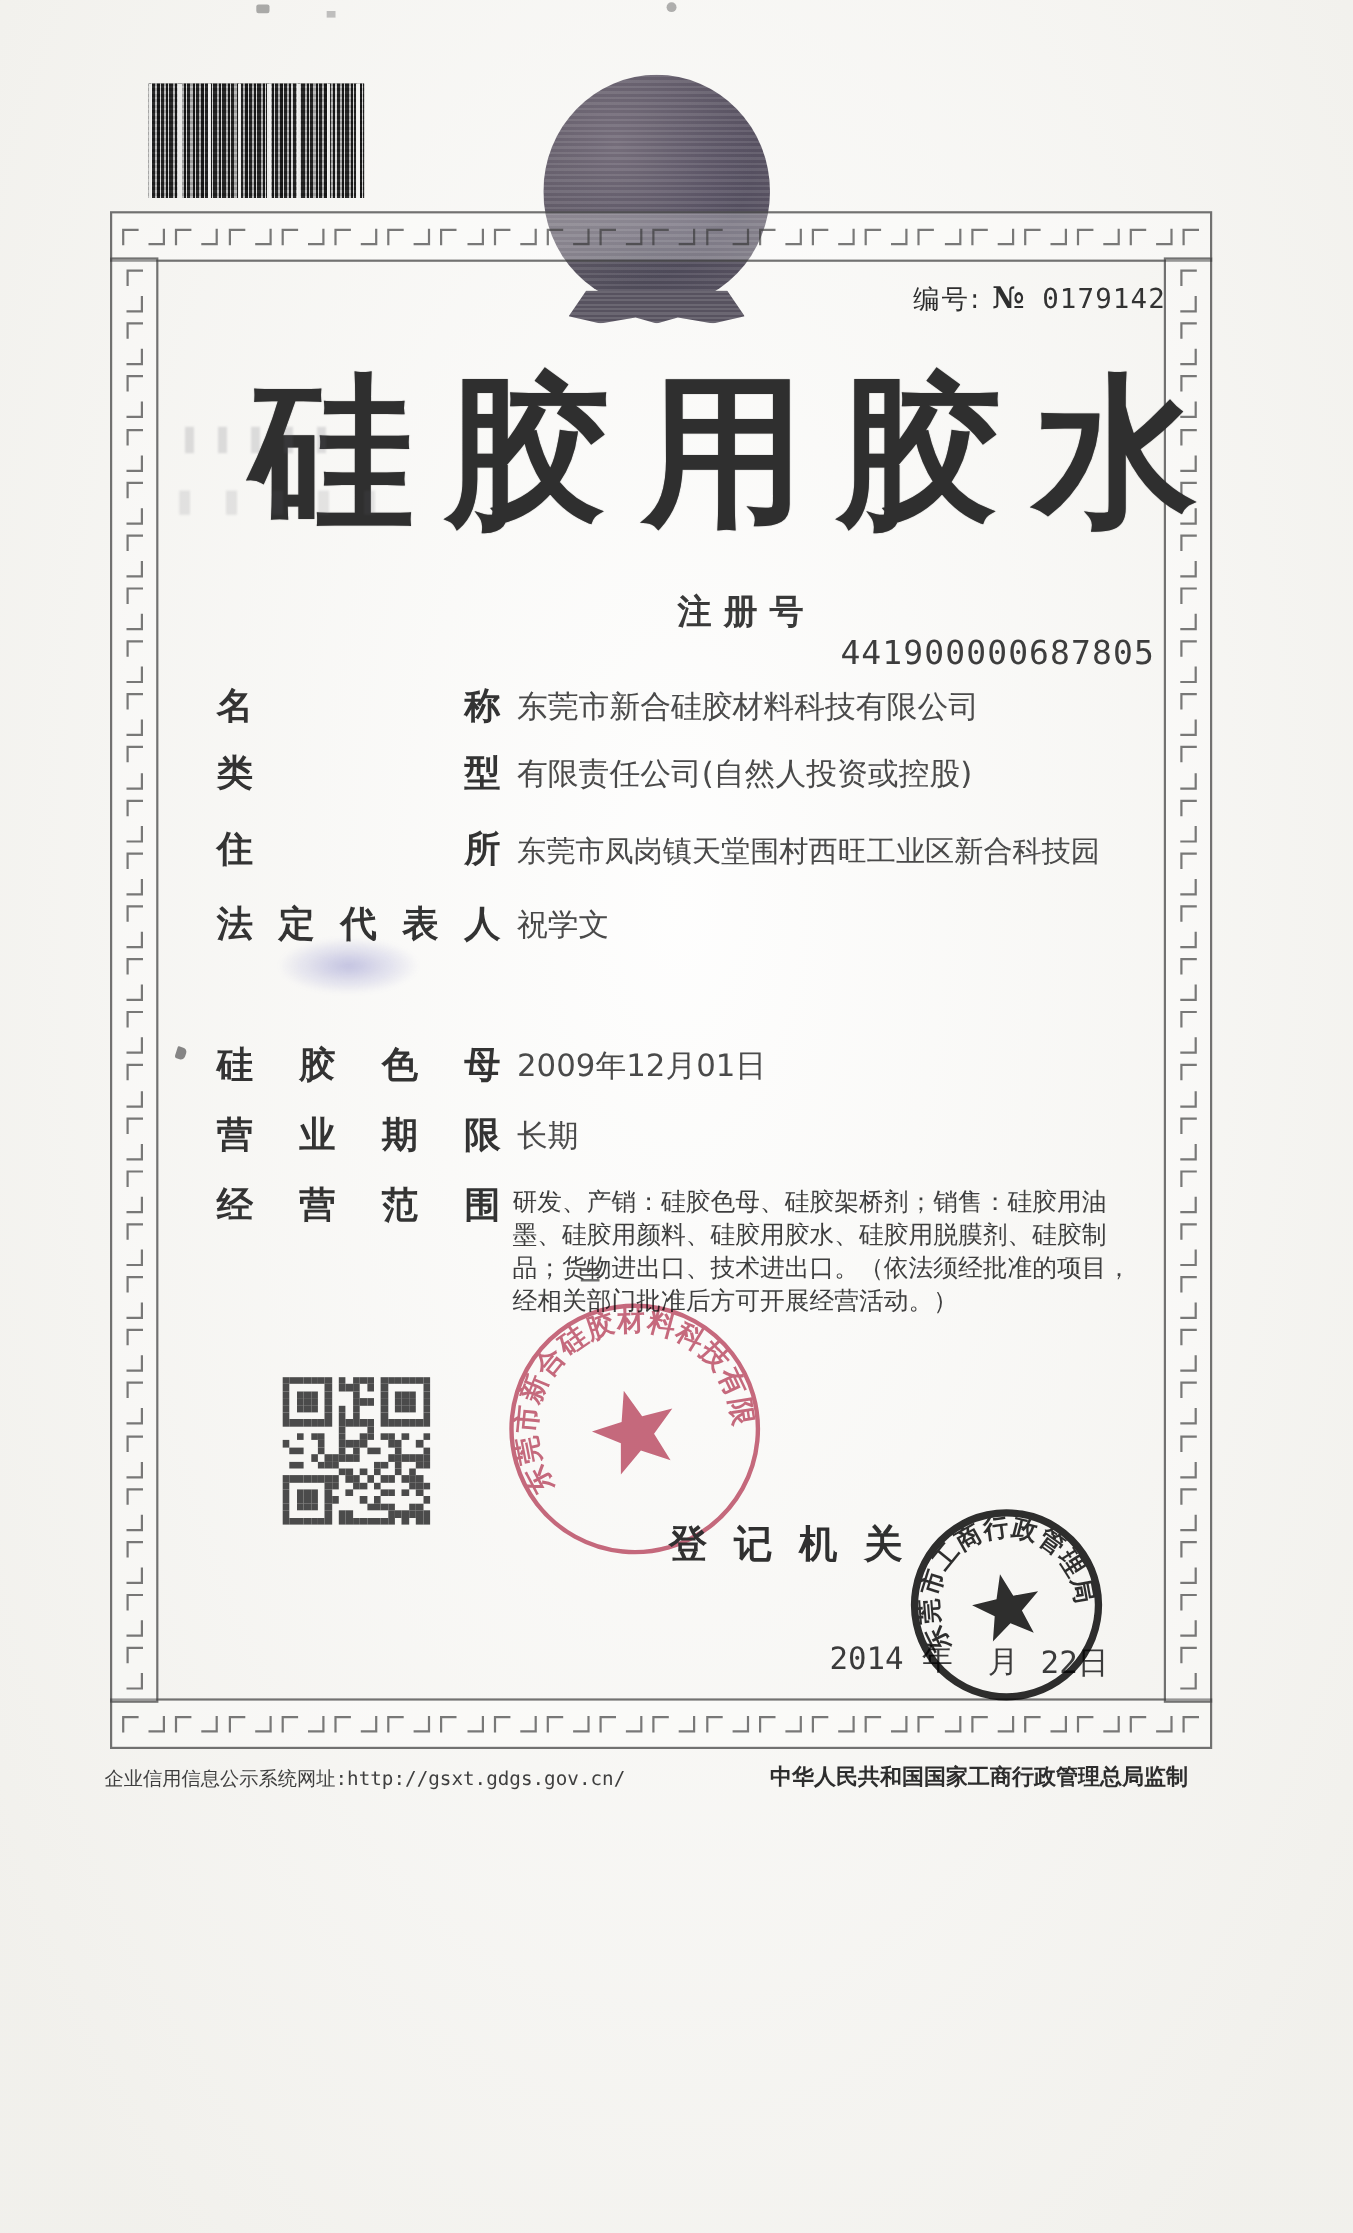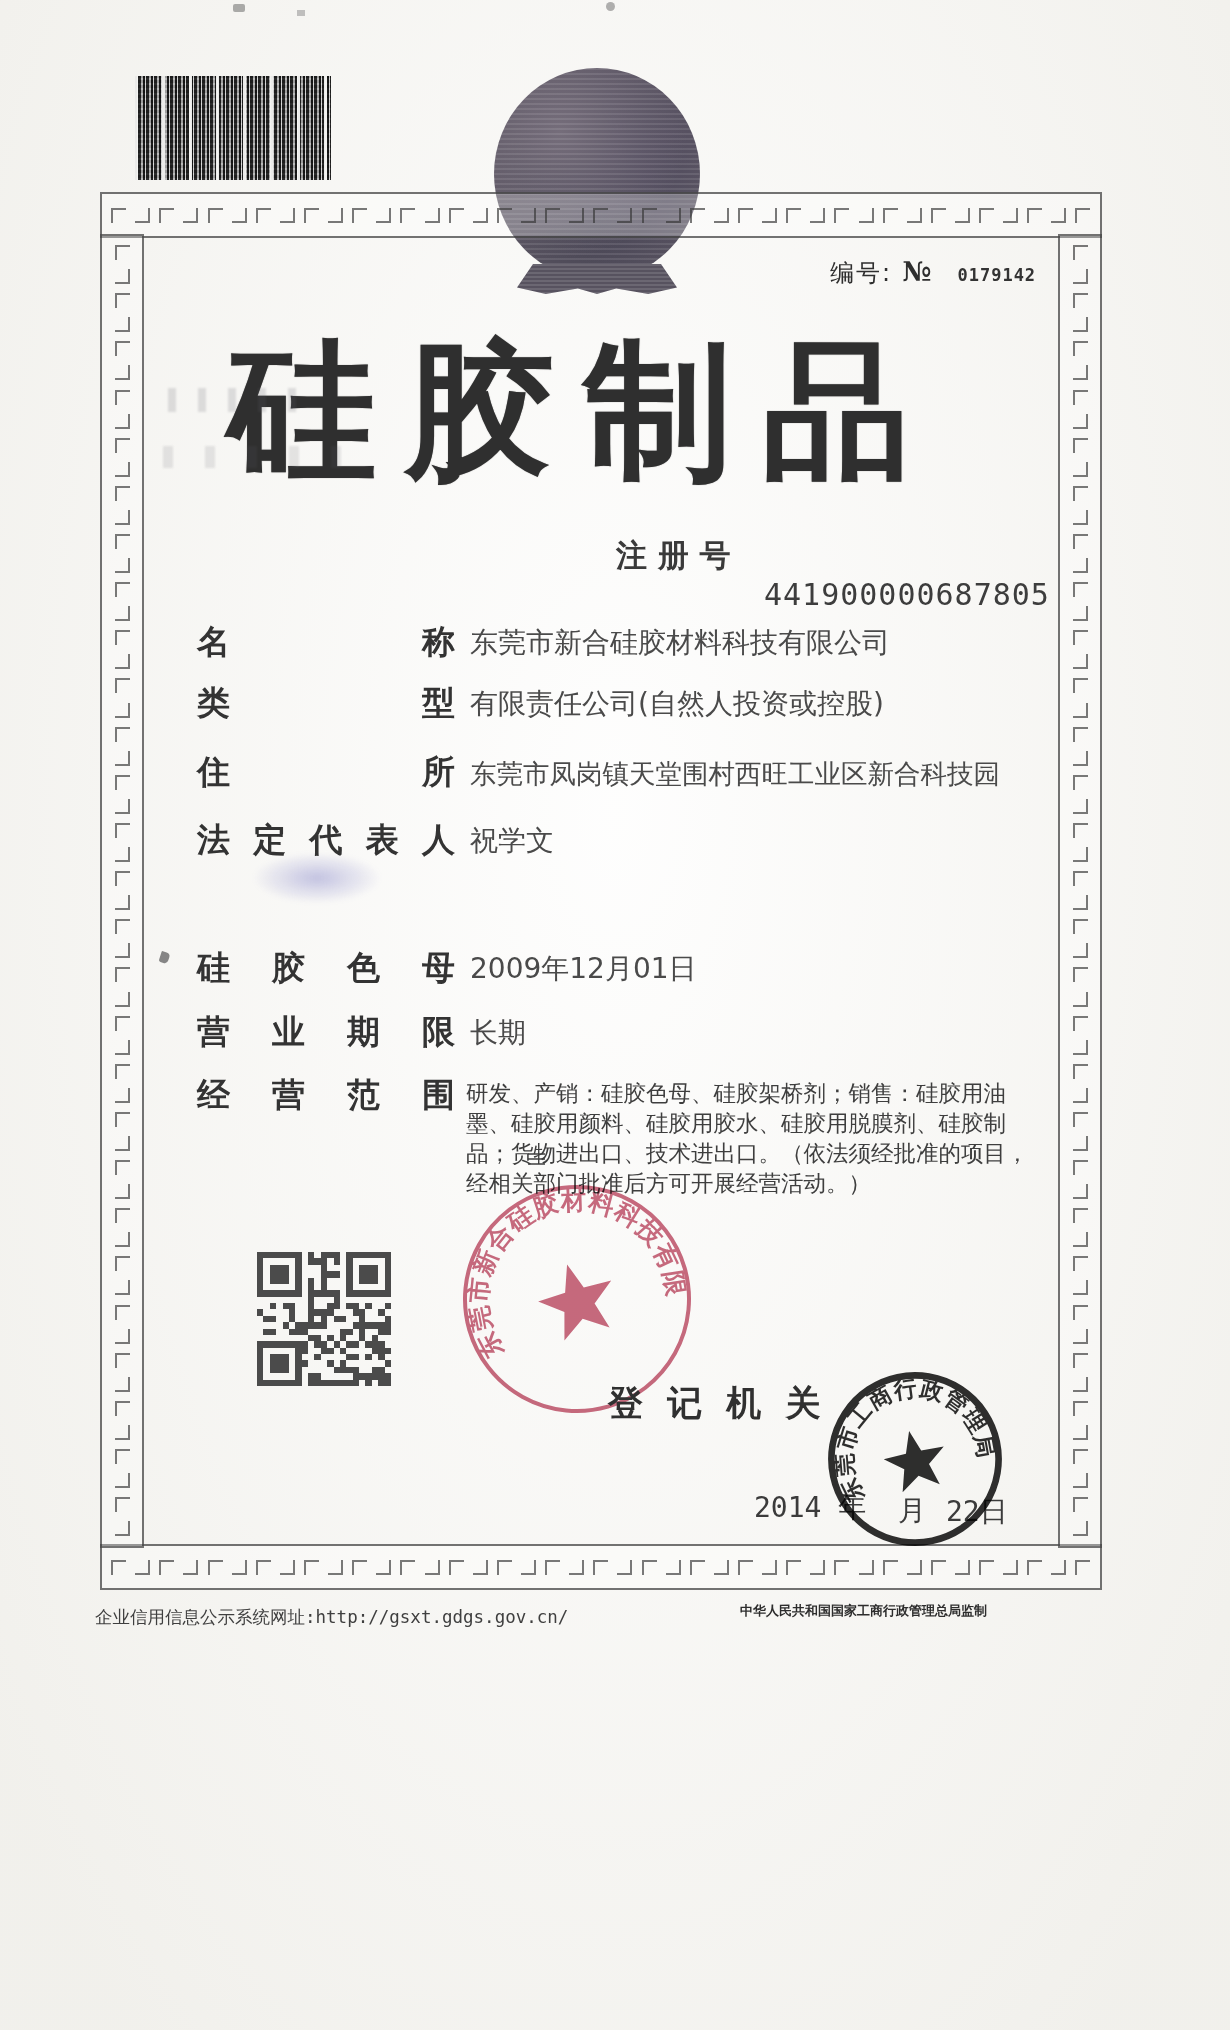--- a/index.html
+++ b/index.html
@@ -54,21 +54,21 @@
   }
   .mcell.flip{transform:rotate(180deg);}
   .frame-top{left:100px;top:192px;width:998px;height:42px;}
   .frame-bottom{left:100px;top:1544px;width:998px;height:42px;}
   .frame-left{left:100px;top:234px;width:40px;height:1310px;}
   .frame-right{left:1058px;top:234px;width:40px;height:1310px;}
   
   .serial{position:absolute;left:830px;top:256px;white-space:nowrap;color:#2e2e2e;}
   .serial .lbl{font-size:24px;letter-spacing:2px;}
   .serial .nomark{font-family:"DejaVu Serif","Liberation Serif",serif;font-weight:700;font-size:27px;margin-left:10px;}
-  .serial .num{font-family:"DejaVu Sans Mono","Liberation Mono",monospace;font-size:17px;letter-spacing:1px;margin-left:26px;color:#333;font-weight:bold;}
+  .serial .num{font-family:"DejaVu Sans Mono","Liberation Mono",monospace;font-size:25px;letter-spacing:1px;margin-left:16px;color:#333;}
   
   .title{
     position:absolute;left:228px;top:336px;
     font-size:148px;line-height:150px;font-weight:900;letter-spacing:30px;
     color:#2f2f2f;white-space:nowrap;
     text-shadow:0 0 1px rgba(0,0,0,.5);
   }
   
   .regline{position:absolute;left:0;top:535px;width:100%;}
   .regline .rlbl{position:absolute;left:616px;font-size:31px;font-weight:700;color:#3a3a3a;white-space:nowrap;}
@@ -96,21 +96,21 @@
   .black-seal{left:820px;top:1364px;width:190px;height:190px;transform:rotate(-12deg);opacity:.93;}
   .seal text{font-family:"DejaVu Sans","Liberation Sans",sans-serif;}
   
   .registrar{position:absolute;left:608px;top:1380px;font-size:35px;font-weight:600;letter-spacing:6px;color:#303030;white-space:nowrap;}
   .dpart{position:absolute;font-size:28px;color:#3b3b3b;white-space:nowrap;font-family:"DejaVu Sans Mono","Liberation Mono",monospace;}
   .d-year{left:754px;top:1489px;}
   .d-month{left:898px;top:1492px;}
   .d-day{left:946px;top:1493px;}
   
   .footer-left{position:absolute;left:95px;top:1605px;font-size:17.5px;color:#3f3f3f;font-family:"DejaVu Sans Mono","Liberation Mono",monospace;white-space:nowrap;}
-  .footer-right{position:absolute;left:740px;top:1602px;font-size:13px;font-weight:600;color:#2d2d2d;white-space:nowrap;}
+  .footer-right{position:absolute;left:700px;top:1602px;font-size:20px;font-weight:600;color:#2d2d2d;white-space:nowrap;}
   
   .artifact{position:absolute;pointer-events:none;}
   .speck1{left:233px;top:4px;width:12px;height:8px;background:#777;opacity:.6;border-radius:2px;}
   .speck2{left:297px;top:10px;width:8px;height:6px;background:#888;opacity:.5;}
   .speck3{left:606px;top:2px;width:9px;height:9px;background:#666;opacity:.5;border-radius:50%;}
   .smudge1{left:168px;top:388px;width:150px;height:24px;background:repeating-linear-gradient(90deg,rgba(95,95,105,.4) 0 8px,transparent 8px 30px);opacity:.45;filter:blur(1px);}
   .smudge2{left:163px;top:446px;width:185px;height:22px;background:repeating-linear-gradient(90deg,rgba(95,95,105,.35) 0 10px,transparent 10px 42px);opacity:.4;filter:blur(1px);}
   .smudge-blue{left:252px;top:852px;width:130px;height:52px;background:radial-gradient(ellipse at center,rgba(95,95,185,.35),transparent 70%);filter:blur(2px);}
   .mark-eq{left:528px;top:1152px;width:17px;height:13px;background:repeating-linear-gradient(0deg,#555 0 2px,transparent 2px 5px);opacity:.85;}
   .mark-comma{left:160px;top:952px;width:9px;height:11px;background:#555;opacity:.7;border-radius:1px 4px 4px 2px;transform:rotate(18deg);}
@@ -325,21 +325,21 @@
       <div class="mcell"></div>
       <div class="mcell flip"></div>
       <div class="mcell"></div>
       <div class="mcell flip"></div>
     </div>
 
   <div class="serial">
     <span class="lbl">编号:</span><span class="nomark">№</span><span class="num">0179142</span>
   </div>
 
-  <div class="title">硅胶制品</div>
+  <div class="title">硅胶用胶水</div>
 
   <div class="regline">
     <span class="rlbl">注 册 号</span>
     <span class="rval">441900000687805</span>
   </div>
 
   <div class="artifact smudge1"></div>
   <div class="artifact smudge2"></div>
   <div class="artifact smudge-blue"></div>
   <div class="artifact mark-comma"></div>

